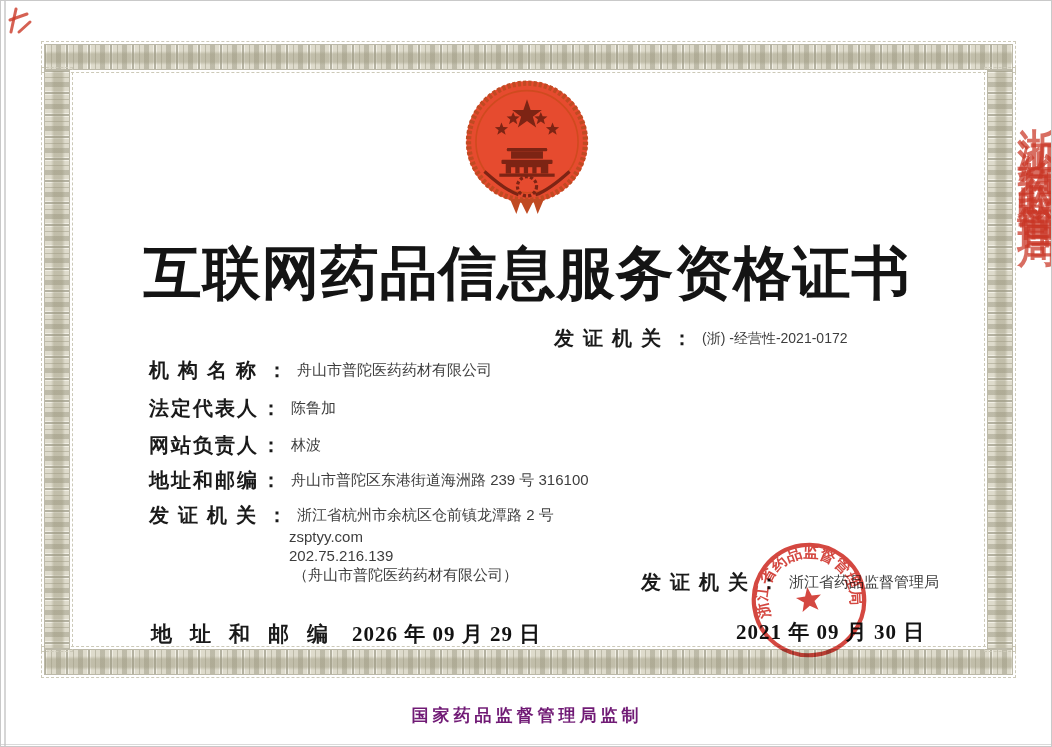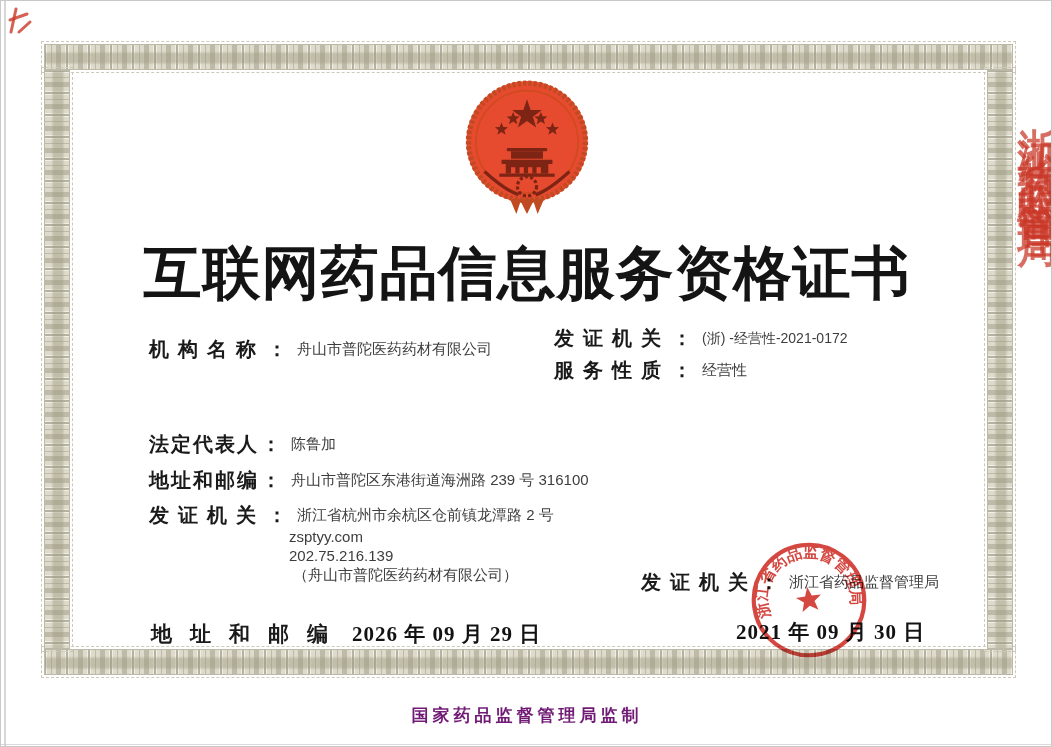--- a/index.html
+++ b/index.html
@@ -130,31 +130,31 @@
     <path d="M100,86 Q80,104 68,108" stroke="#7d2414" stroke-width="3" fill="none"></path>
     <path d="M44,112 L50,126 L54,114 L60,126 L66,114 L70,126 L76,112 Z" fill="#c04a22"></path>
   </svg>
 
   <h1 class="title">互联网药品信息服务资格证书</h1>
 
   <div class="row" style="left:553px;top:324px;">
     <span class="flabel ls-wide">发证机关</span><span class="colon">：</span><span class="fvalue" style="font-size:14px;">(浙) -经营性-2021-0172</span>
   </div>
 
-  <div class="row" style="left:148px;top:335px;">
+  <div class="row" style="left:148px;top:356px;">
     <span class="flabel ls-wide">机构名称</span><span class="colon">：</span><span class="fvalue">舟山市普陀医药药材有限公司</span>
   </div>
-  <div class="row" style="left:553px;top:356px;">
-    <span class="flabel ls-wide">服务性质</span><span class="colon">：</span><span class="fvalue">经营性</span>
-  </div>
 
-  <div class="row" style="left:148px;top:394px;margin-top:36px;">
+  <div class="row" style="left:148px;top:394px;">
     <span class="flabel ls-narrow">法定代表人</span><span class="colon">：</span><span class="fvalue">陈鲁加</span>
   </div>
 
+  <div class="row" style="left:148px;top:431px;">
+    <span class="flabel ls-narrow">网站负责人</span><span class="colon">：</span><span class="fvalue">林波</span>
+  </div>
 
   <div class="row" style="left:148px;top:466px;">
     <span class="flabel ls-narrow">地址和邮编</span><span class="colon">：</span><span class="fvalue">舟山市普陀区东港街道海洲路 239 号 316100</span>
   </div>
 
   <div class="row" style="left:148px;top:501px;">
     <span class="flabel ls-wide">发证机关</span><span class="colon">：</span><span class="fvalue">浙江省杭州市余杭区仓前镇龙潭路 2 号</span>
   </div>
   <div class="subline" style="left:288px;top:527px;">zsptyy.com</div>
   <div class="subline" style="left:288px;top:546px;">202.75.216.139</div>

